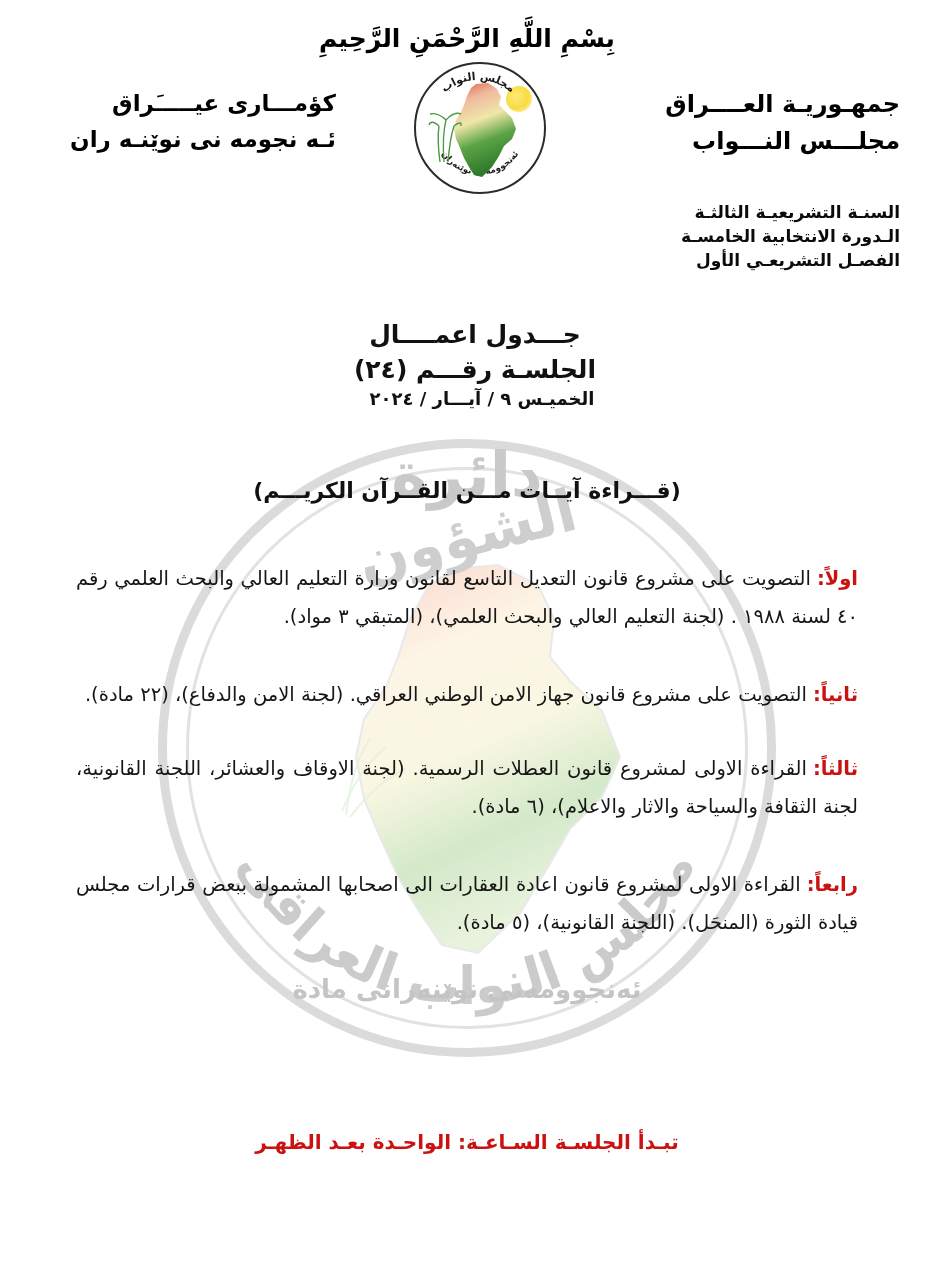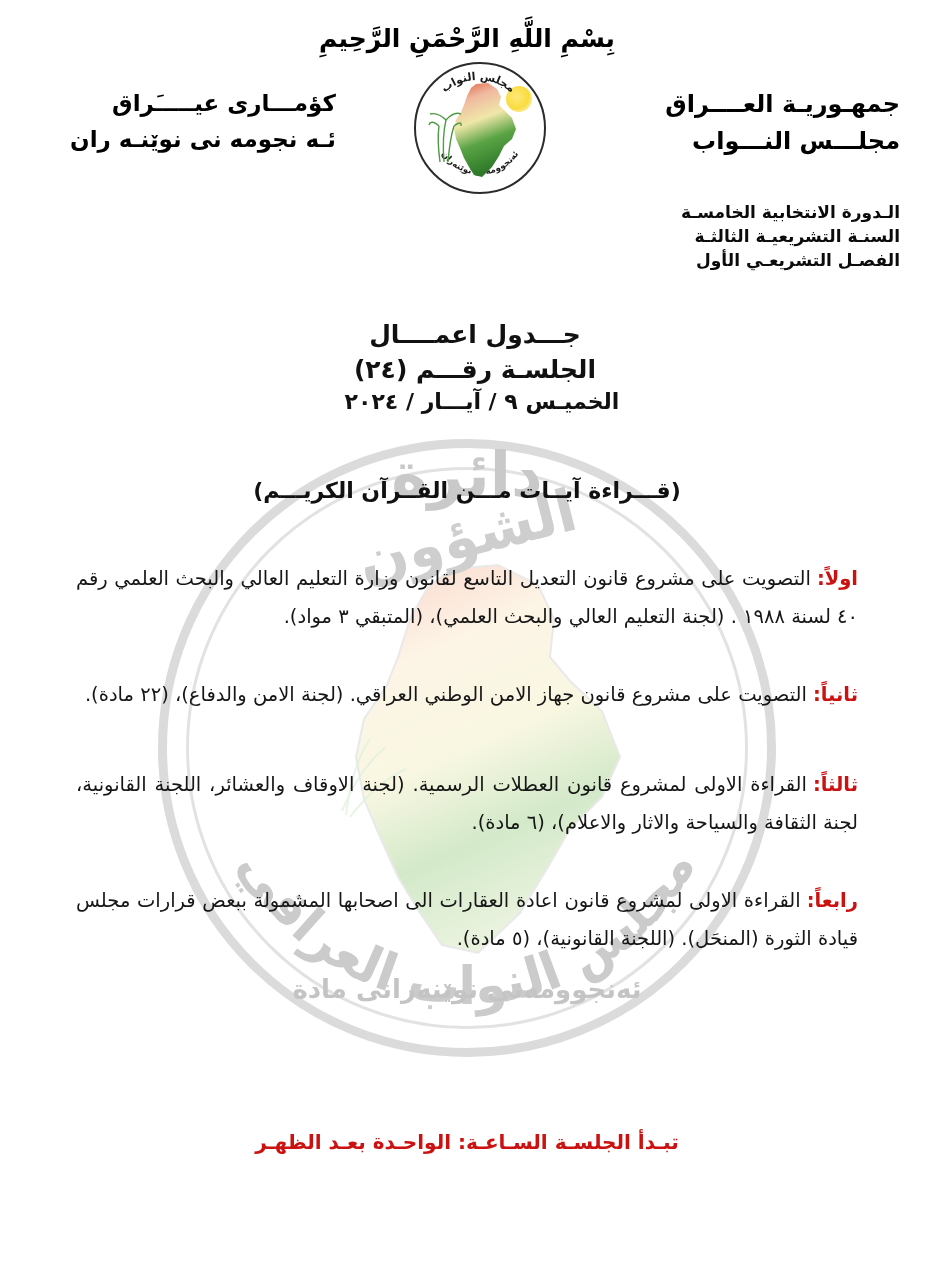--- a/index.html
+++ b/index.html
@@ -207,21 +207,21 @@
   
   .doc-title {
     position: absolute;
     left: 16px; right: 0;
     top: 318px;
     text-align: center;
     line-height: 1.38;
   }
   .doc-title .t1 { font-size: 25px; font-weight: 700; letter-spacing: 1px; }
   .doc-title .t2 { font-size: 25px; font-weight: 700; letter-spacing: 1px; }
-  .doc-title .t3 { font-size: 22px; font-weight: 700; letter-spacing: 1px; margin-left: 14px; }
+  .doc-title .t3 { font-size: 18px; font-weight: 700; letter-spacing: 1px; margin-left: 14px; }
 
   
   .quran-line {
     position: absolute;
     left: 0; right: 0;
     top: 478px;
     text-align: center;
     font-size: 22px;
     font-weight: 700;
     color: #111;
@@ -238,21 +238,21 @@
     text-align: justify;
     text-align-last: right;
   }
   .item-label {
     color: #cc1111;
     font-weight: 700;
     font-size: 19.5px;
     margin-left: 6px;
   }
   .item:nth-child(1) { margin-bottom: 40px; }
-  .item:nth-child(2) { margin-bottom: 52px; }
+  .item:nth-child(2) { margin-bottom: 36px; }
   .item:nth-child(3) { margin-bottom: 40px; }
 
   
   .footer-note {
     position: absolute;
     left: 0; right: 0;
     top: 1130px;
     text-align: center;
     font-size: 20px;
     font-weight: 700;
@@ -355,22 +355,22 @@
         <svg class="cap-bot" viewBox="0 0 132 132">
           <defs>
               <path id="embArcBot" d="M 18,66 A 48,48 0 0 0 114,66"></path>
             </defs>
           <text><textPath href="#embArcBot" startOffset="50%" text-anchor="middle">ئەنجوومەنی نوێنەران</textPath></text>
         </svg>
       </div>
     </div>
 
     <div class="session-meta">
+      <div>السنـة التشريعيـة الثالثـة</div>
       <div>الـدورة الانتخابية الخامسـة</div>
-      <div>السنـة التشريعيـة الثالثـة</div>
       <div>الفصـل التشريعـي الأول</div>
     </div>
 
     <div class="doc-title">
       <div class="t1">جـــدول اعمــــال</div>
       <div class="t2">الجلسـة رقـــم (٢٤)</div>
       <div class="t3">الخميـس ٩ / آيـــار / ٢٠٢٤</div>
     </div>
 
     <div class="quran-line">(قـــراءة آيــات مـــن القــرآن الكريـــم)</div>

